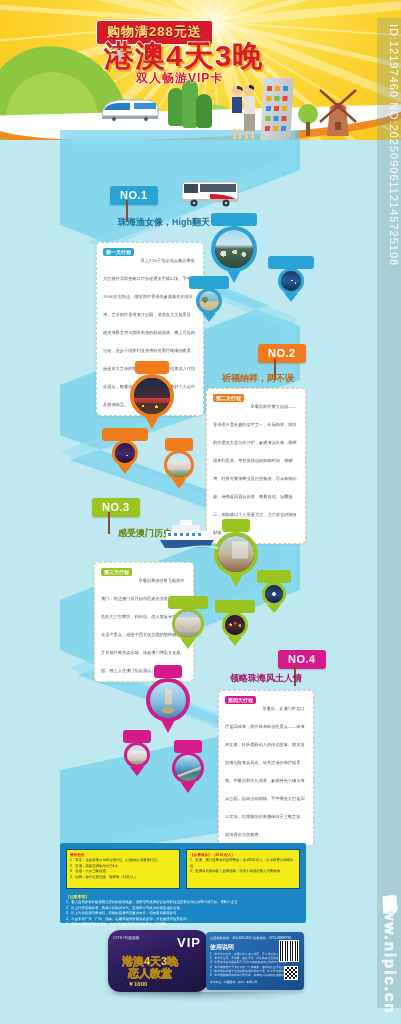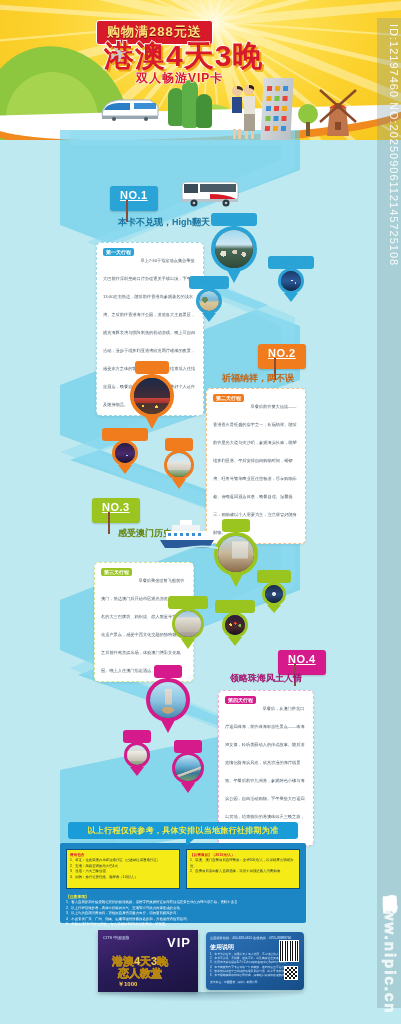--- a/index.html
+++ b/index.html
@@ -153,24 +153,23 @@
 
   
   #road { position: absolute; left: 0; top: 130px; width: 377px; height: 720px; z-index: 1; }
 
   
   .sec { position: absolute; z-index: 5; }
 
   .numtag {
     position: absolute;
     color: #ffffff; font-weight: bold; font-size: 11px;
-    padding: 3px 10px 10px; border-radius: 3px;
+    padding: 3px 10px 4px; border-radius: 3px;
     letter-spacing: .5px; white-space: nowrap;
     box-shadow: 0 1px 2px rgba(0,0,0,.18);
-    text-decoration: underline;
   }
   .numtag:after {
     content: ''; position: absolute; left: 50%; top: 100%;
     width: 2px; height: 16px; margin-left: -1px;
   }
   .sectitle {
     position: absolute; font-size: 9px; font-weight: bold;
     color: #ffffff; white-space: nowrap;
     -webkit-text-stroke: 0.4px rgba(0,0,0,.08);
   }
@@ -259,22 +258,22 @@
   .ybox .yline { font-size: 3.4px; color: #1a2a38; line-height: 1.6; }
   #panel-notes {
     position: absolute; left: 6px; top: 51px; width: 234px;
   }
   #panel-notes .ntitle { font-size: 3.8px; font-weight: bold; color: #f7ec3f; line-height: 1.6; }
   #panel-notes .nline { font-size: 3.4px; color: #ffffff; line-height: 1.62; }
 
   
   #cards { position: absolute; left: 98px; top: 930px; z-index: 11; }
   #card-front {
-    position: absolute; left: 0; top: 0; width: 100px; height: 62px;
-    border-radius: 0; overflow: hidden;
+    position: absolute; left: 10px; top: 0; width: 100px; height: 62px;
+    border-radius: 12px; overflow: hidden;
     background: linear-gradient(160deg,#4a2a7a 0%,#2a1c5a 45%,#1b1440 100%);
     box-shadow: 0 2px 4px rgba(0,0,0,.25);
   }
   #card-front .cf-logo {
     position: absolute; left: 5px; top: 5px; font-size: 4px; color: #cfe6ff;
     line-height: 1.3;
   }
   #card-front .cf-vip {
     position: absolute; right: 7px; top: 5px;
     font-size: 13px; font-weight: bold; color: #ffffff; letter-spacing: 1px;
@@ -447,21 +446,21 @@
   </div>
 
   <svg id="road" viewBox="0 0 377 720" preserveAspectRatio="none">
     <path d="M60 0 L300 0 L300 40 L95 118 L300 196 L300 250 L70 330 L300 410 L300 460 L78 545 L300 625 L300 690 L110 720 L60 720 L60 640 L250 600 L60 520 L60 470 L275 385 L60 305 L60 255 L268 175 L60 95 Z" fill="#63ccea" opacity="0.62"></path>
     <path d="M70 8 L288 8 L288 34 L105 112 L288 192 L288 242 L80 322 L288 404 L288 452 L88 538 L288 620 L288 682 L115 712" fill="none" stroke="#8fdcf0" stroke-width="14" opacity="0.5"></path>
   </svg>
 
   <div class="sec">
     <div class="numtag" style="left:110px; top:186px; background:#2aa3d6;">NO.1</div>
     <div style="position:absolute;left:126px;top:200px;width:2px;height:22px;background:#8a4a3a;"></div>
-    <div class="sectitle" style="left:118px; top:216px; color:#1c7fae;">本卡不兑现，High翻天</div>
+    <div class="sectitle" style="left:118px; top:216px; color:#1c7fae;">珠海渔女像，High翻天</div>
 
     <svg class="vehicle" style="left:180px; top:178px;" width="62" height="30" viewBox="0 0 62 30">
       <rect x="2" y="4" width="56" height="19" rx="4" fill="#ffffff" stroke="#9fb3c0" stroke-width="0.8"></rect>
       <rect x="4" y="6" width="14" height="9" fill="#3a4a56"></rect>
       <rect x="20" y="6" width="36" height="8" fill="#4a5a66"></rect>
       <path d="M30 16 q16 0 26 5 l2 2 h-28z" fill="#d8192a"></path>
       <rect x="2" y="21" width="56" height="3" fill="#b9c3ca"></rect>
       <circle cx="14" cy="25" r="3.5" fill="#2a3a44"></circle>
       <circle cx="46" cy="25" r="3.5" fill="#2a3a44"></circle>
       <circle cx="14" cy="25" r="1.3" fill="#bcc6cc"></circle>
@@ -651,23 +650,20 @@
     <div class="pin" style="left:172px; top:752px;">
       <div class="plabel" style="top:-12px; background:#d61a8c; color:#d61a8c;">情侣路</div>
       <div class="disc" style="width:32px;height:32px;border-width:3px;border-color:#d61a8c;">
         <div class="ph" style="background:linear-gradient(180deg,#bfe2f2 0%,#6ab0d8 40%,#3a7a9a 70%,#7a9a6a 100%);"></div>
         <div class="ph" style="background:linear-gradient(160deg,transparent 58%,#d8d4c8 60%,#b8b4a8 66%,transparent 67%);"></div>
       </div>
       <div class="tip" style="border-top:10px solid #d61a8c;"></div>
     </div>
   </div>
 
-  <div id="bottom-banner">
-    <div class="bb-txt">以上行程仅供参考，具体安排以当地旅行社排期为准</div>
-  </div>
 
   <div id="bottom-panel">
     <div class="ybox" style="left:6px; top:6px; width:114px; height:40px;">
       <div class="ytitle">费用包含</div>
       <div class="yline">1、签证：往返港澳内地签注通行证（已缴纳过港澳通行证）</div>
       <div class="yline">2、交通：高级空调旅游大巴4天</div>
       <div class="yline">3、住宿：六天三晚住宿</div>
       <div class="yline">4、用餐：旅行社责任险、赠早餐（10元/人）</div>
     </div>
 

